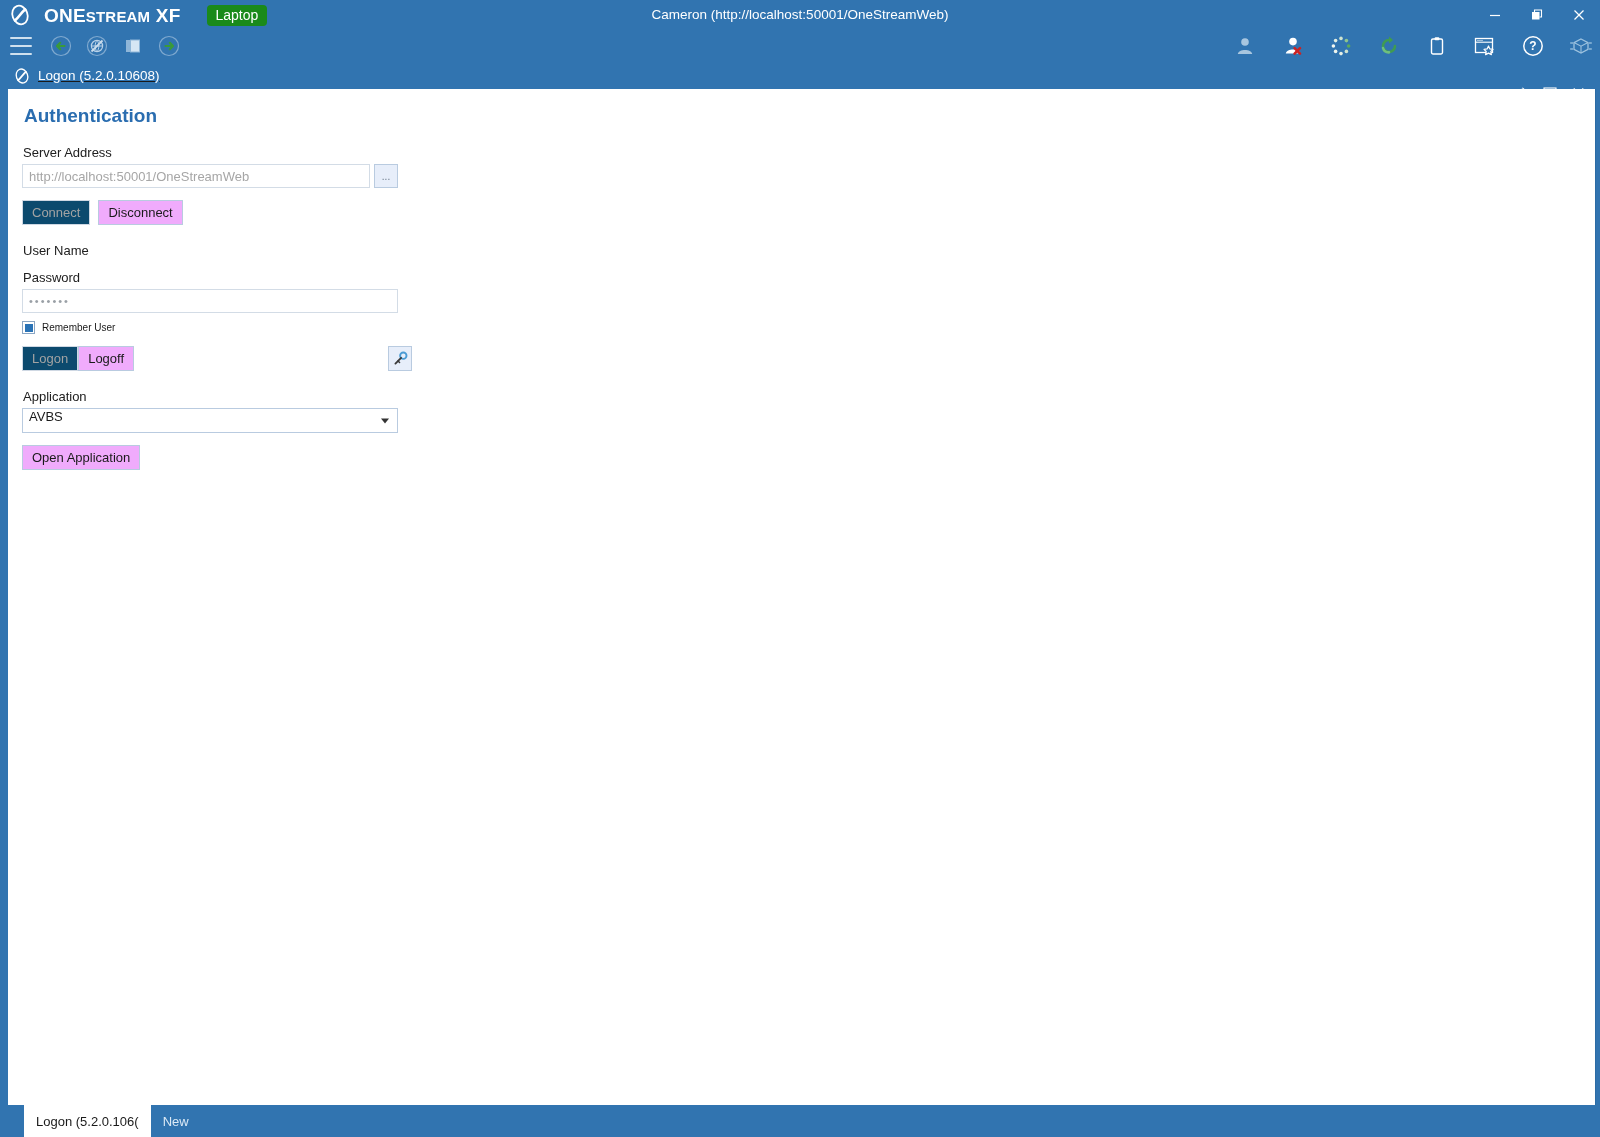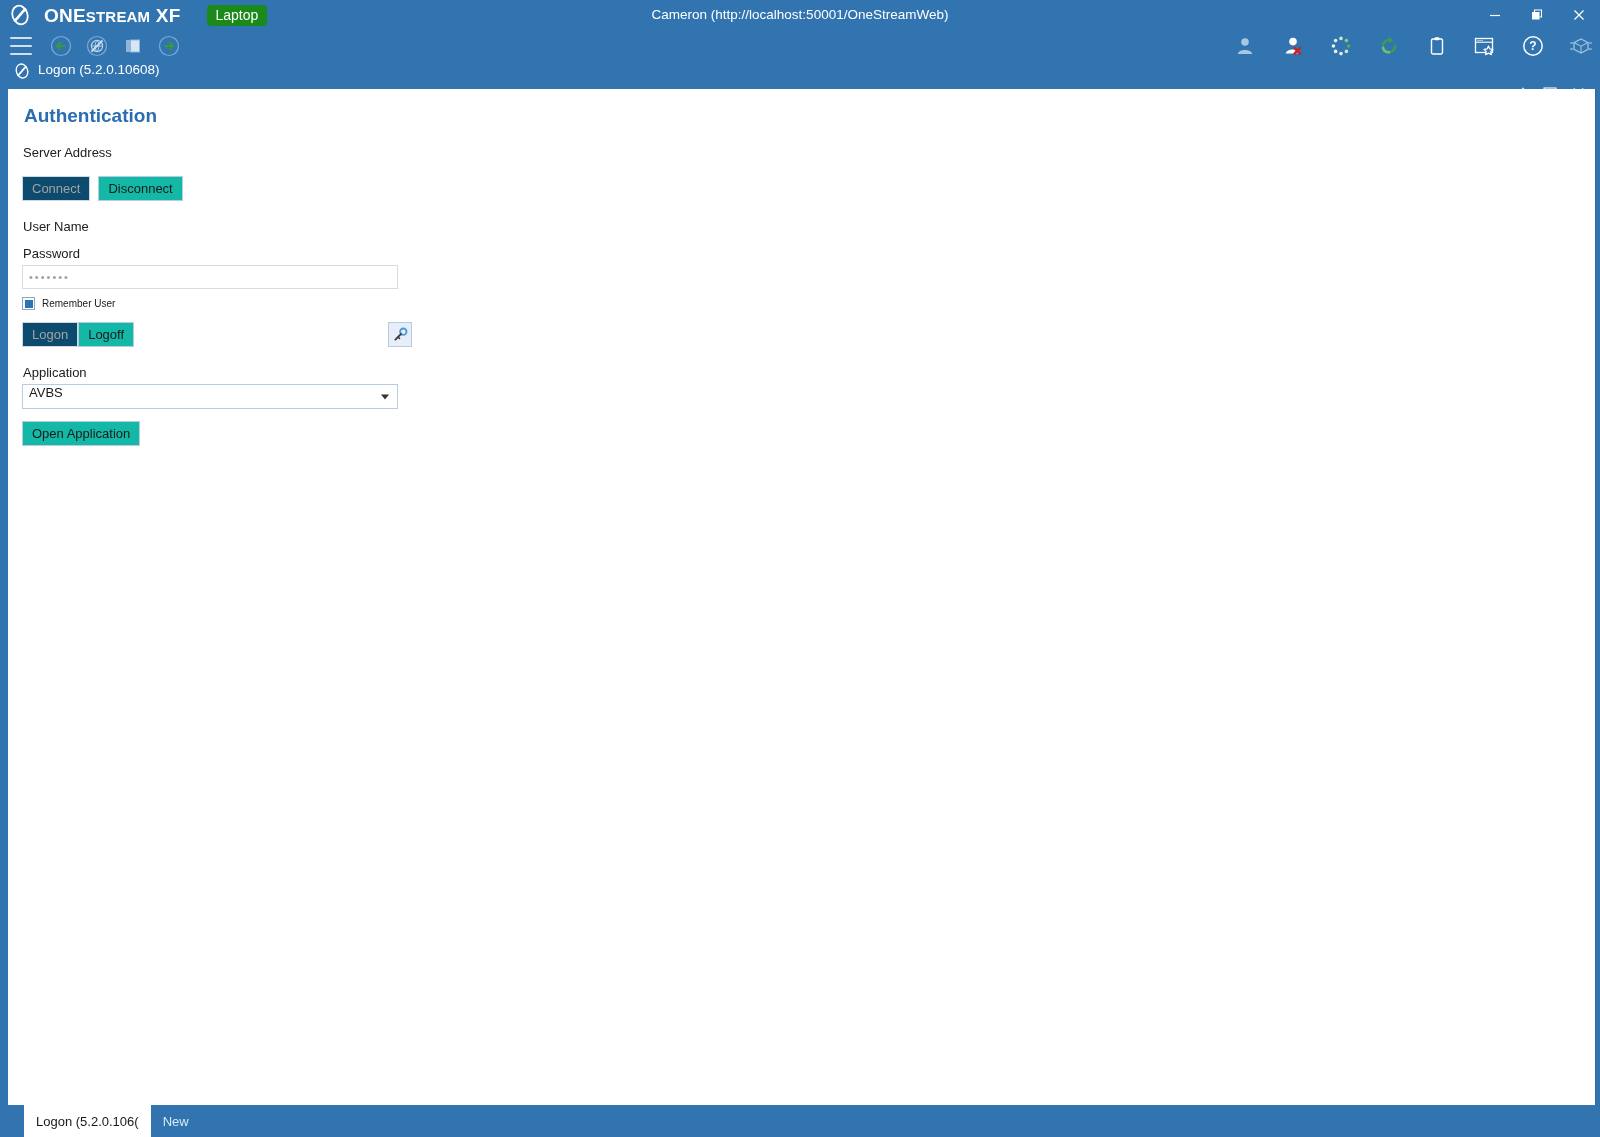--- a/index.html
+++ b/index.html
@@ -149,23 +149,24 @@
     margin: 0 4px 0 4px;
     display: flex;
     flex-direction: column;
     min-height: 0;
   }
   .child-titlebar {
     height: 27px;
     flex: 0 0 27px;
     background: #3174b0;
     display: flex;
-    align-items: flex-start;
+    align-items: center;
     position: relative;
     padding-left: 9px;
+    text-decoration: underline;
   }
   .child-icon {
     width: 18px; height: 18px;
     flex: 0 0 18px;
     margin-right: 7px;
   }
   .child-title {
     color: #ffffff;
     font-size: 13.5px;
     white-space: nowrap;
@@ -265,21 +266,21 @@
     justify-content: center;
     font-size: 10px;
     color: #6a7a8a;
     box-sizing: border-box;
   }
 
   .btn {
     height: 25px;
     box-sizing: border-box;
     border: 1px solid #b9cbe0;
-    background: #14b8a6;
+    background: #f0abfc;
     font-family: "Liberation Sans", sans-serif;
     font-size: 13px;
     color: #1a1a1a;
     padding: 0 9px;
     cursor: pointer;
     white-space: nowrap;
   }
   .btn.disabled {
     color: #a3a3a3;
     border-color: #cfd8e3;
@@ -558,20 +559,24 @@
         </div>
       </div>
     </div>
 
     <div class="content-panel">
       <div class="form-area">
 
         <div class="form-title">Authentication</div>
 
         <div class="field-label">Server Address</div>
+        <div class="row">
+          <input class="txt-input input-server placeholder-style" type="text" readonly="" value="http://localhost:50001/OneStreamWeb" style="">
+          <div class="ellipsis-btn">...</div>
+        </div>
 
         <div class="spacer-12"></div>
         <div class="row" style="gap:8px;">
           <button class="btn disabled">Connect</button>
           <button class="btn">Disconnect</button>
         </div>
 
         <div class="spacer-18"></div>
         <div class="field-label">User Name</div>
 

